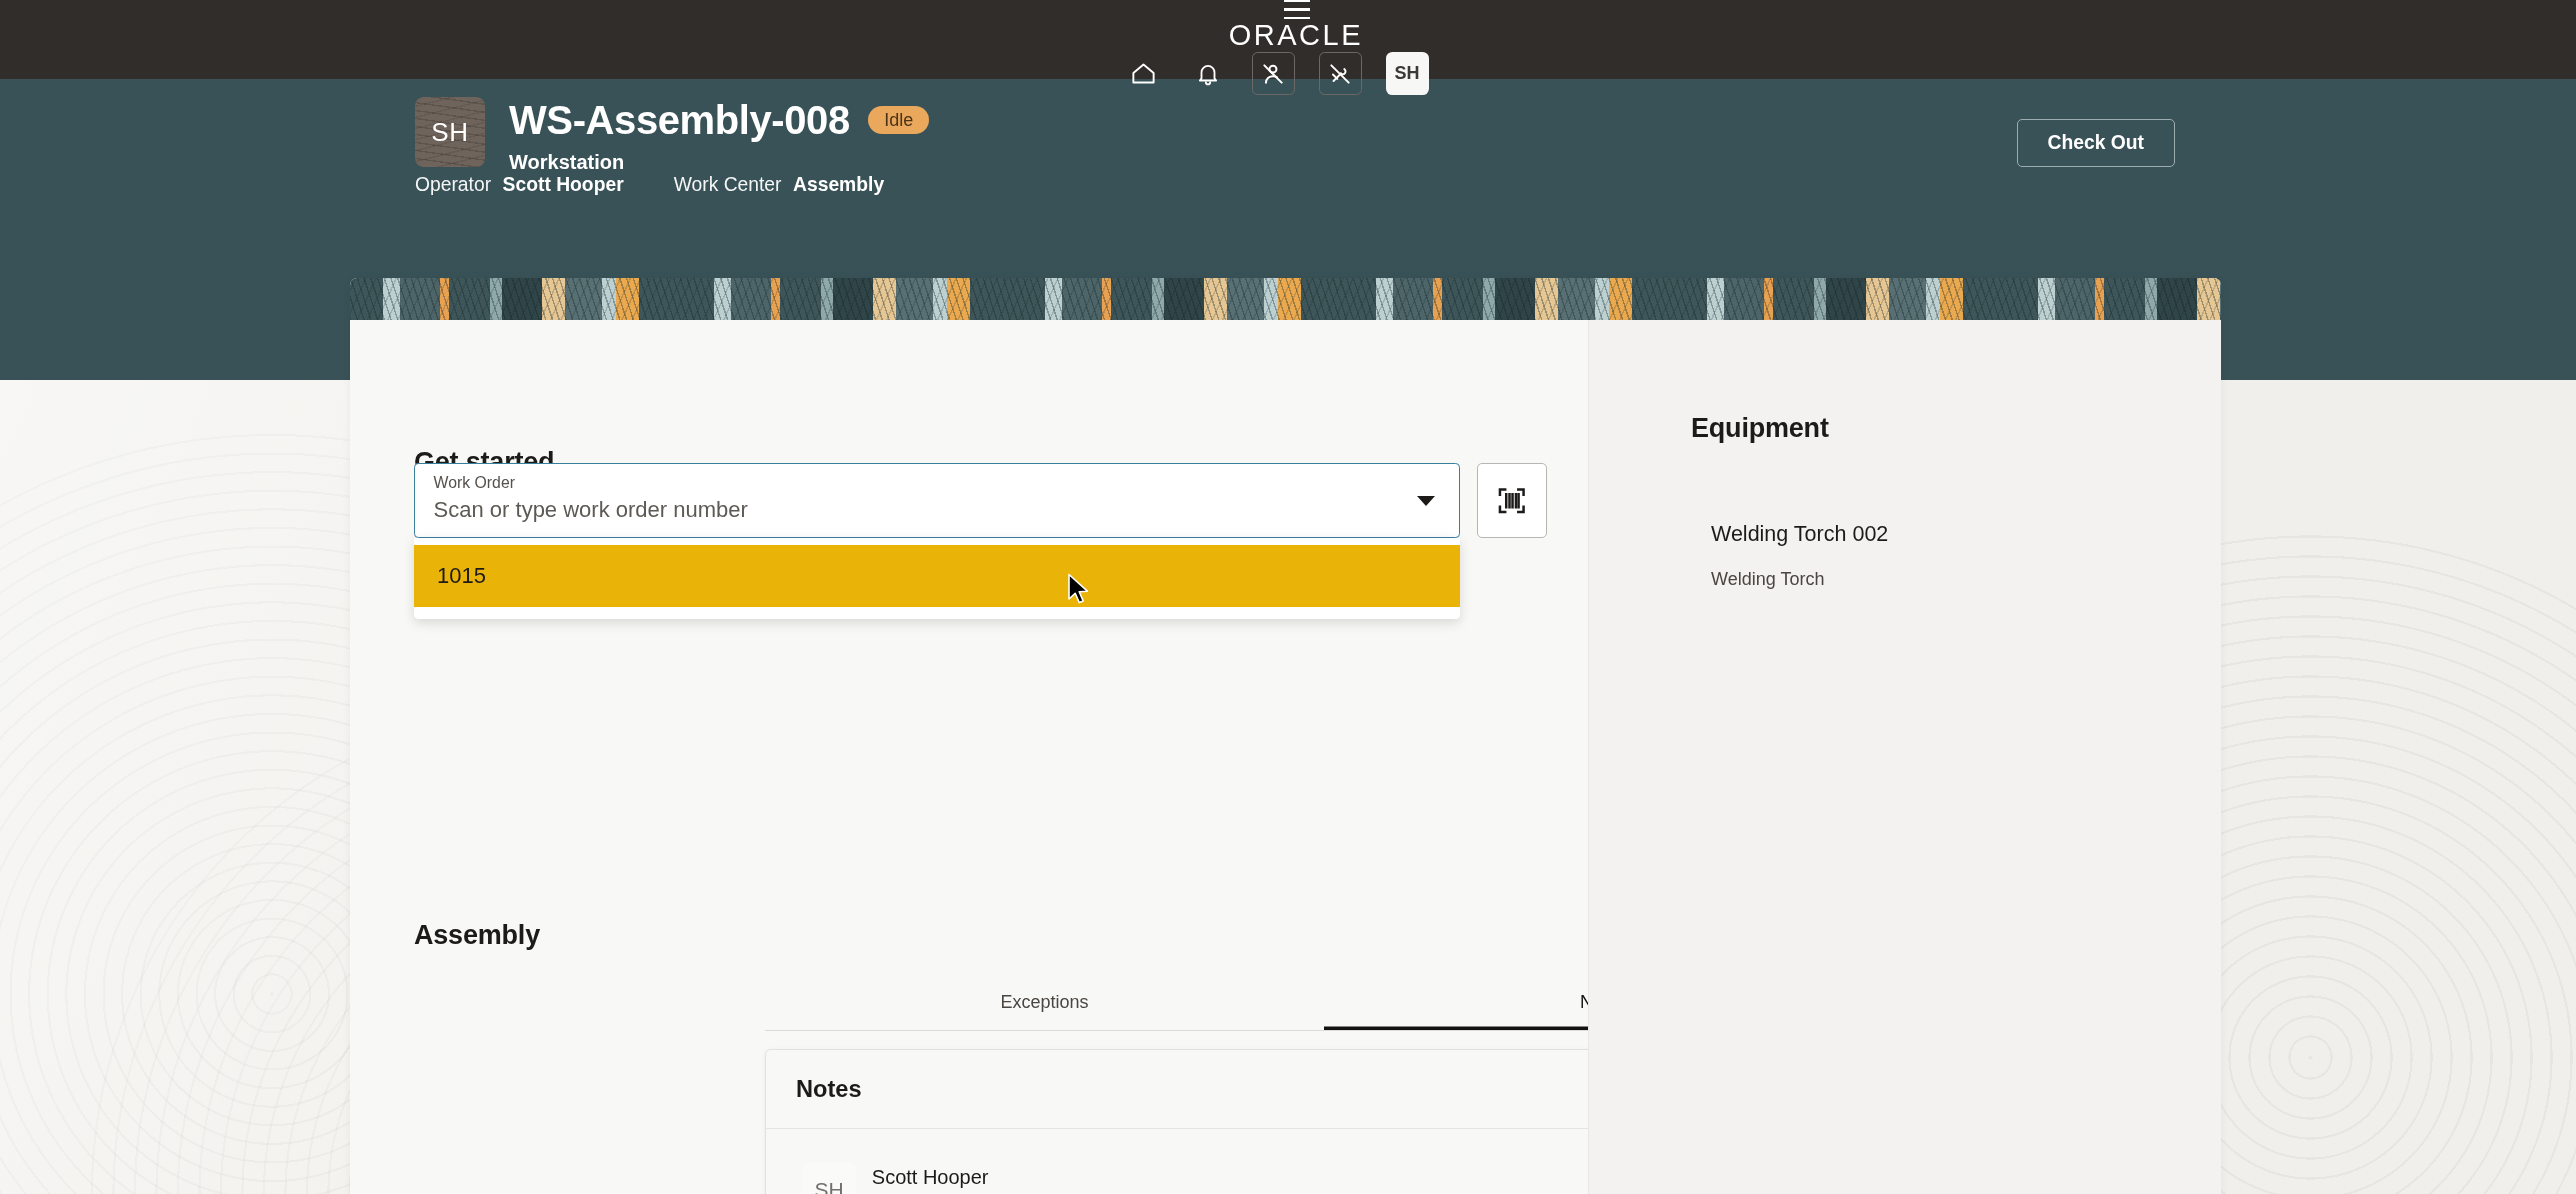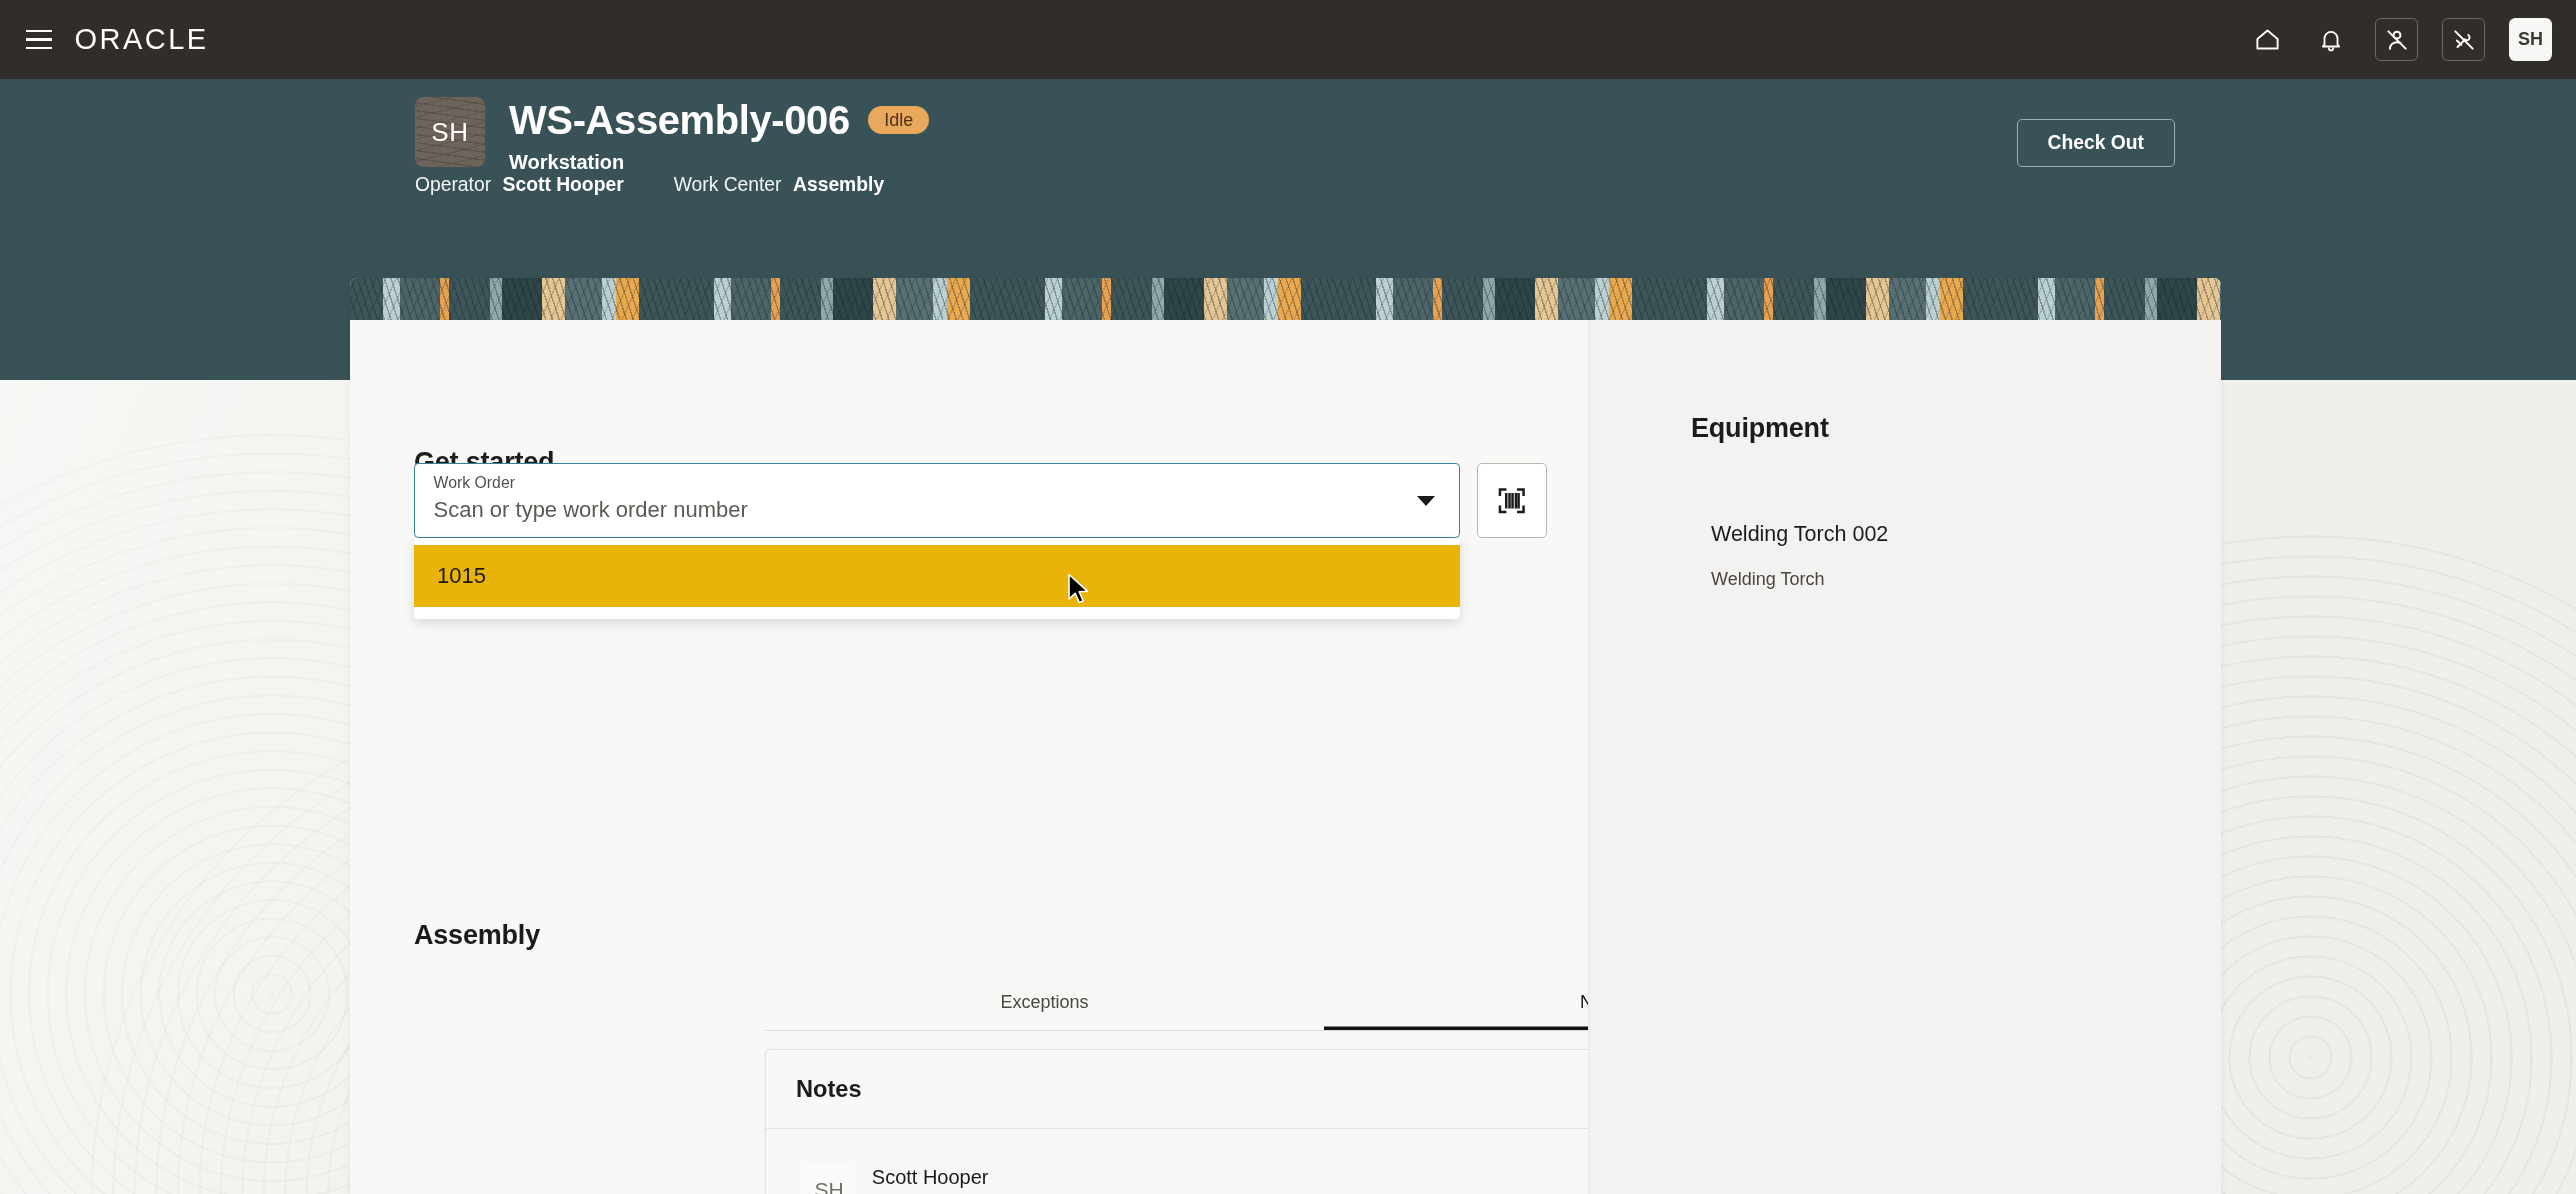--- a/index.html
+++ b/index.html
@@ -70,20 +70,21 @@
   
   #global-header {
     position: absolute;
     left: 0; top: 0;
     width: 2576px;
     height: 79px;
     background: #312d2a;
     display: flex;
     align-items: center;
     z-index: 40;
+    flex-direction: column;
   }
   .hamburger {
     margin-left: 18.6px;
     width: 40px; height: 40px;
     display: flex; flex-direction: column;
     justify-content: center; align-items: center;
     gap: 6.4px;
     cursor: pointer;
   }
   .hamburger span {
@@ -511,21 +512,21 @@
     <div class="avatar-sq">SH</div>
   </div>
 </div>
 
 <div id="ws-banner">
   <div id="ws-banner-inner">
     <div class="ws-titlerow">
       <div class="ws-avatar">SH</div>
       <div class="ws-titleblock">
         <div class="ws-name-line">
-          <div class="ws-name">WS-Assembly-006</div>
+          <div class="ws-name">WS-Assembly-008</div>
           <div class="ws-status">Idle</div>
         </div>
         <div class="ws-subtitle">Workstation</div>
       </div>
     </div>
     <div class="ws-meta">
       <span class="m-label">Operator</span>
       <span class="m-value">Scott Hooper</span>
       <span class="m-gap"></span>
       <span class="m-label">Work Center</span>

